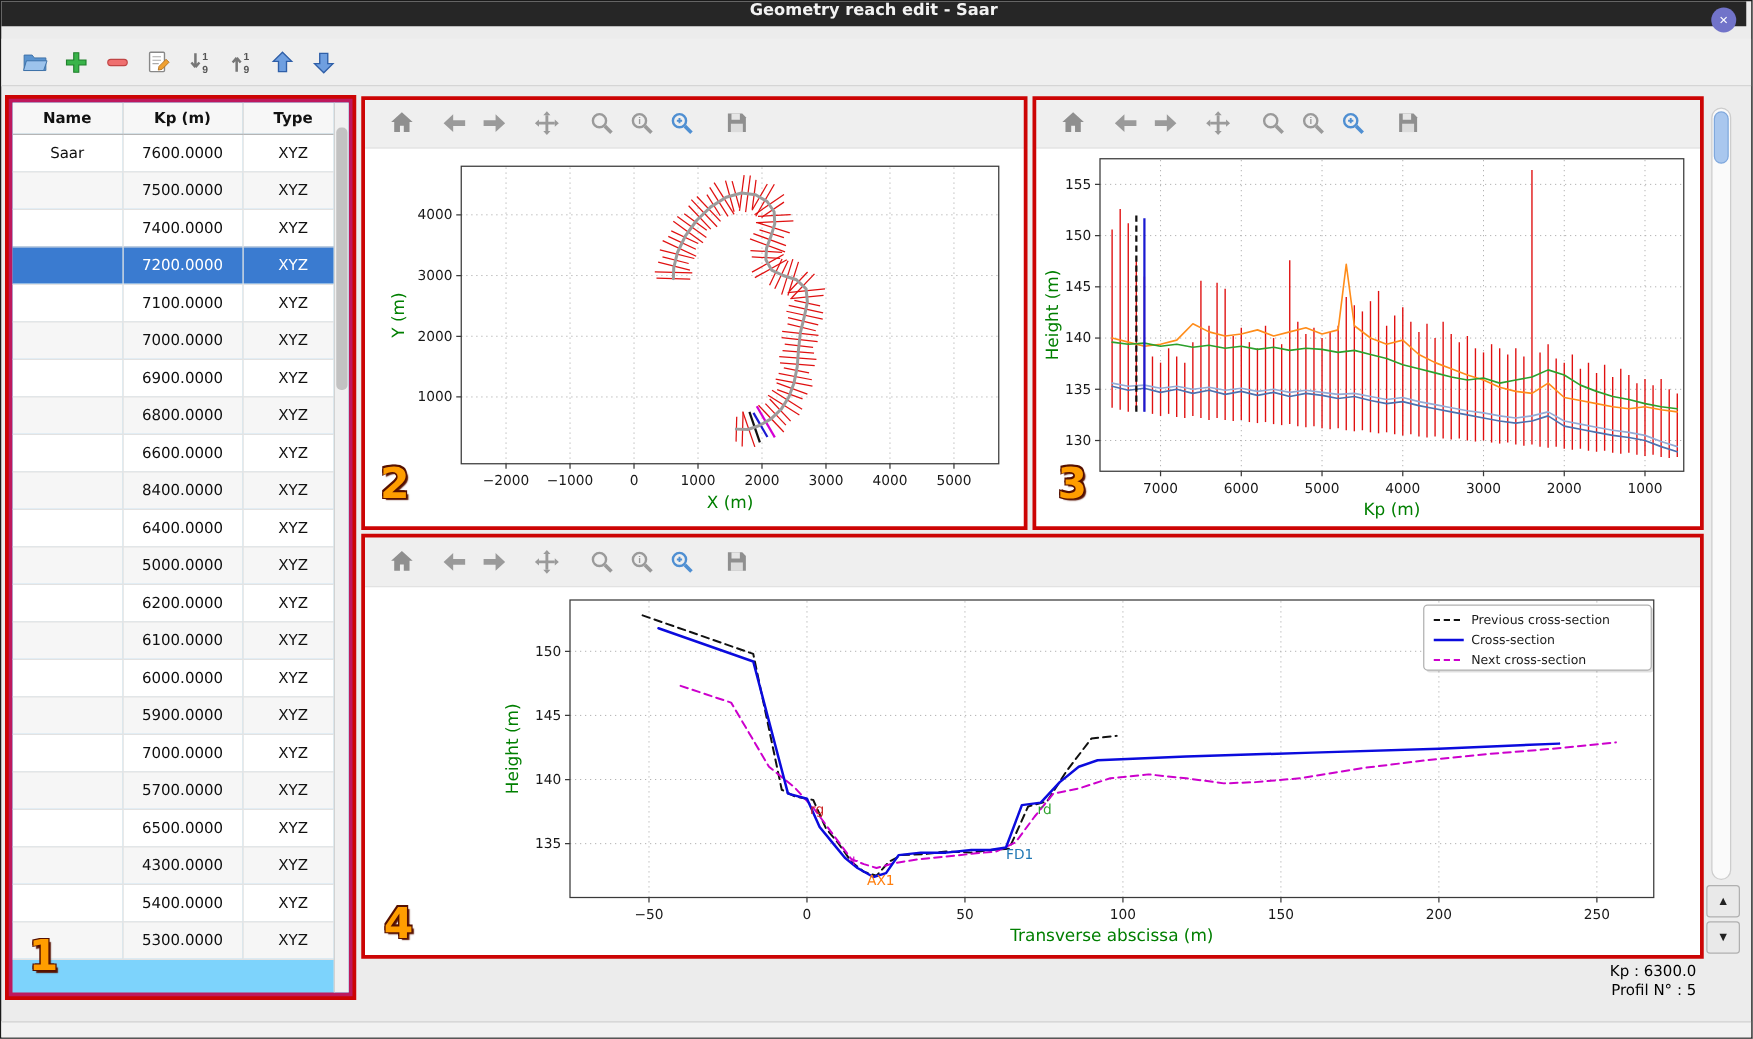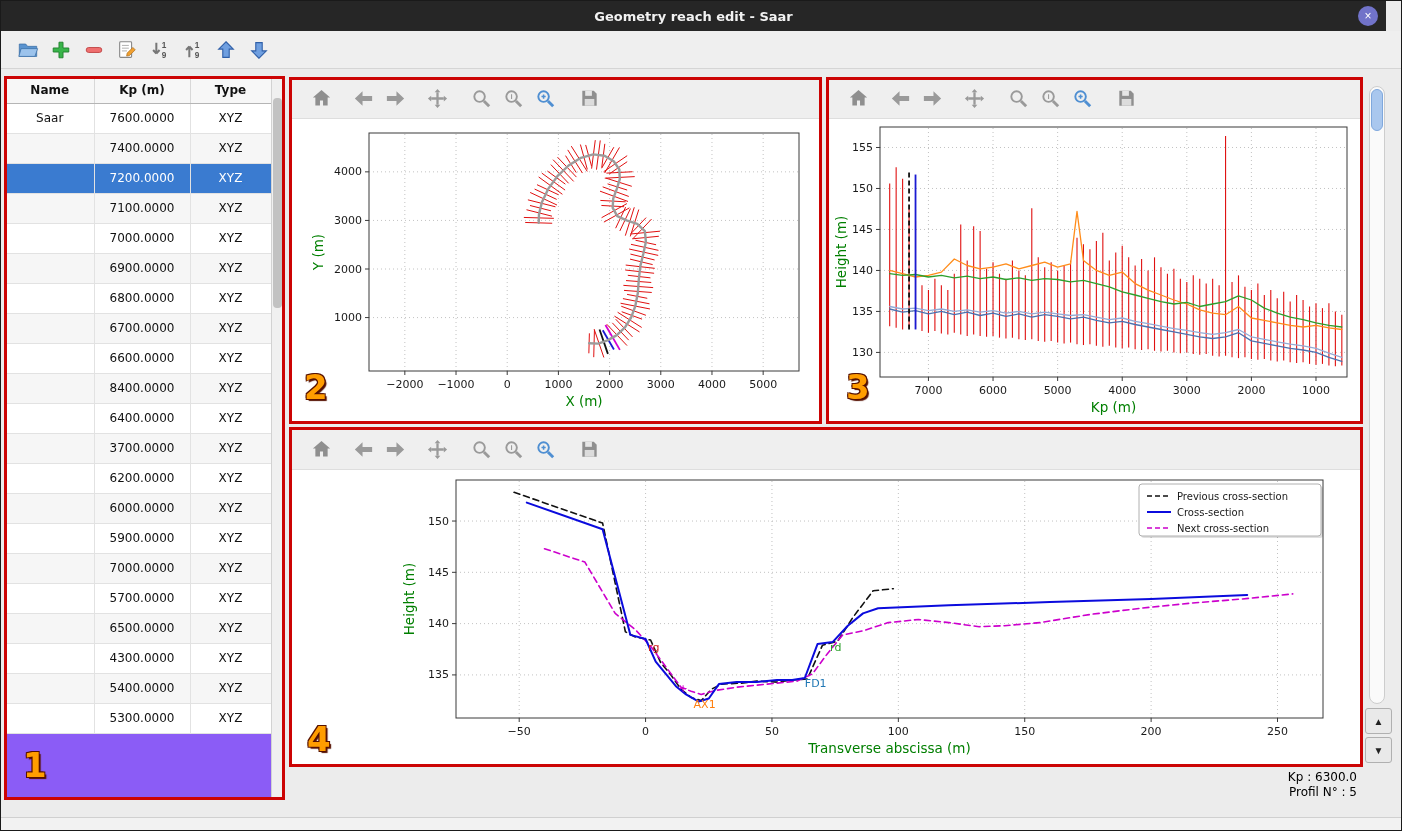--- a/index.html
+++ b/index.html
@@ -2,36 +2,36 @@
 <html><head>
 <meta charset="utf-8">
 <title>Geometry reach edit - Saar</title>
 <style>
   *{margin:0;padding:0;box-sizing:border-box}
   html,body{width:1402px;height:831px;overflow:hidden;background:#444;
     font-family:"DejaVu Sans",sans-serif}
   .window{position:relative;width:1402px;height:831px;background:#ececec;
     border:1px solid #1a1a1a;overflow:hidden}
   
-  .titlebar{position:absolute;left:0;top:0;right:15px;height:30px;background:#262626;
-    display:flex;align-items:center;justify-content:center}
+  .titlebar{position:absolute;left:0;top:0;right:4px;height:20px;background:#262626;
+    display:flex;align-items:flex-start;justify-content:center}
   .titlebar .title{color:#f2f2f2;font-size:13px;font-weight:bold}
   .closebtn{position:absolute;right:8px;top:5px;width:20px;height:20px;border-radius:50%;
     background:#7173c9;border:none;color:#fff;font-size:12px;line-height:19px;
     text-align:center;cursor:pointer;padding:0}
   
   .toolbar{position:absolute;left:0;top:30px;right:0;height:38px;background:#efefef;
     border-bottom:1px solid #d5d5d5;display:flex;align-items:center;
     padding-left:12px;gap:3px}
   .tbtn{width:30px;height:30px;border:none;background:transparent;display:flex;
     align-items:center;justify-content:center;cursor:pointer;padding:0}
   .tbtn svg{width:22px;height:22px}
   
   .left-panel{position:absolute;left:4px;top:76px;width:279px;height:722px;
-    background:#8b5cf6;border:1px solid #be185d;display:flex;overflow:hidden}
+    background:#7dd3fc;border:5px solid #be185d;display:flex;overflow:hidden}
   .tablewrap{width:265px;overflow:hidden}
   table{border-collapse:collapse;width:265px;table-layout:fixed;font-size:12px}
   th{height:25px;background:#f7f7f7;font-weight:bold;color:#111;
     border-bottom:1px solid #b5b5b5;border-right:1px solid #d8d8d8}
   td{height:30px;text-align:center;color:#111;
     border-bottom:1px solid #e2e2e2;border-right:1px solid #e2e2e2;background:#fff}
   tr:nth-child(even) td{background:#f6f6f6}
   tr.selected td{background:#3a7bd0;color:#fff}
   col.c-name{width:88px}col.c-kp{width:96px}col.c-type{width:81px}
   .tscroll{position:relative;width:12px;background:#f0f0f0;border-left:1px solid #d2d2d2}
@@ -158,20 +158,25 @@
             </tr>
           </thead>
         <tbody id="table-body">
             <tr>
               <td>Saar</td>
               <td>7600.0000</td>
               <td>XYZ</td>
             </tr>
             <tr>
               <td></td>
+              <td>7500.0000</td>
+              <td>XYZ</td>
+            </tr>
+            <tr>
+              <td></td>
               <td>7400.0000</td>
               <td>XYZ</td>
             </tr>
             <tr class="selected">
               <td></td>
               <td>7200.0000</td>
               <td>XYZ</td>
             </tr>
             <tr>
               <td></td>
@@ -188,46 +193,46 @@
               <td>6900.0000</td>
               <td>XYZ</td>
             </tr>
             <tr>
               <td></td>
               <td>6800.0000</td>
               <td>XYZ</td>
             </tr>
             <tr>
               <td></td>
-              <td>6700.0000</td>
-              <td>XYZ</td>
-            </tr>
-            <tr>
-              <td></td>
               <td>6600.0000</td>
               <td>XYZ</td>
             </tr>
             <tr>
               <td></td>
               <td>8400.0000</td>
               <td>XYZ</td>
             </tr>
             <tr>
               <td></td>
               <td>6400.0000</td>
               <td>XYZ</td>
             </tr>
             <tr>
               <td></td>
-              <td>3700.0000</td>
+              <td>5000.0000</td>
               <td>XYZ</td>
             </tr>
             <tr>
               <td></td>
               <td>6200.0000</td>
+              <td>XYZ</td>
+            </tr>
+            <tr>
+              <td></td>
+              <td>6100.0000</td>
               <td>XYZ</td>
             </tr>
             <tr>
               <td></td>
               <td>6000.0000</td>
               <td>XYZ</td>
             </tr>
             <tr>
               <td></td>
               <td>5900.0000</td>

